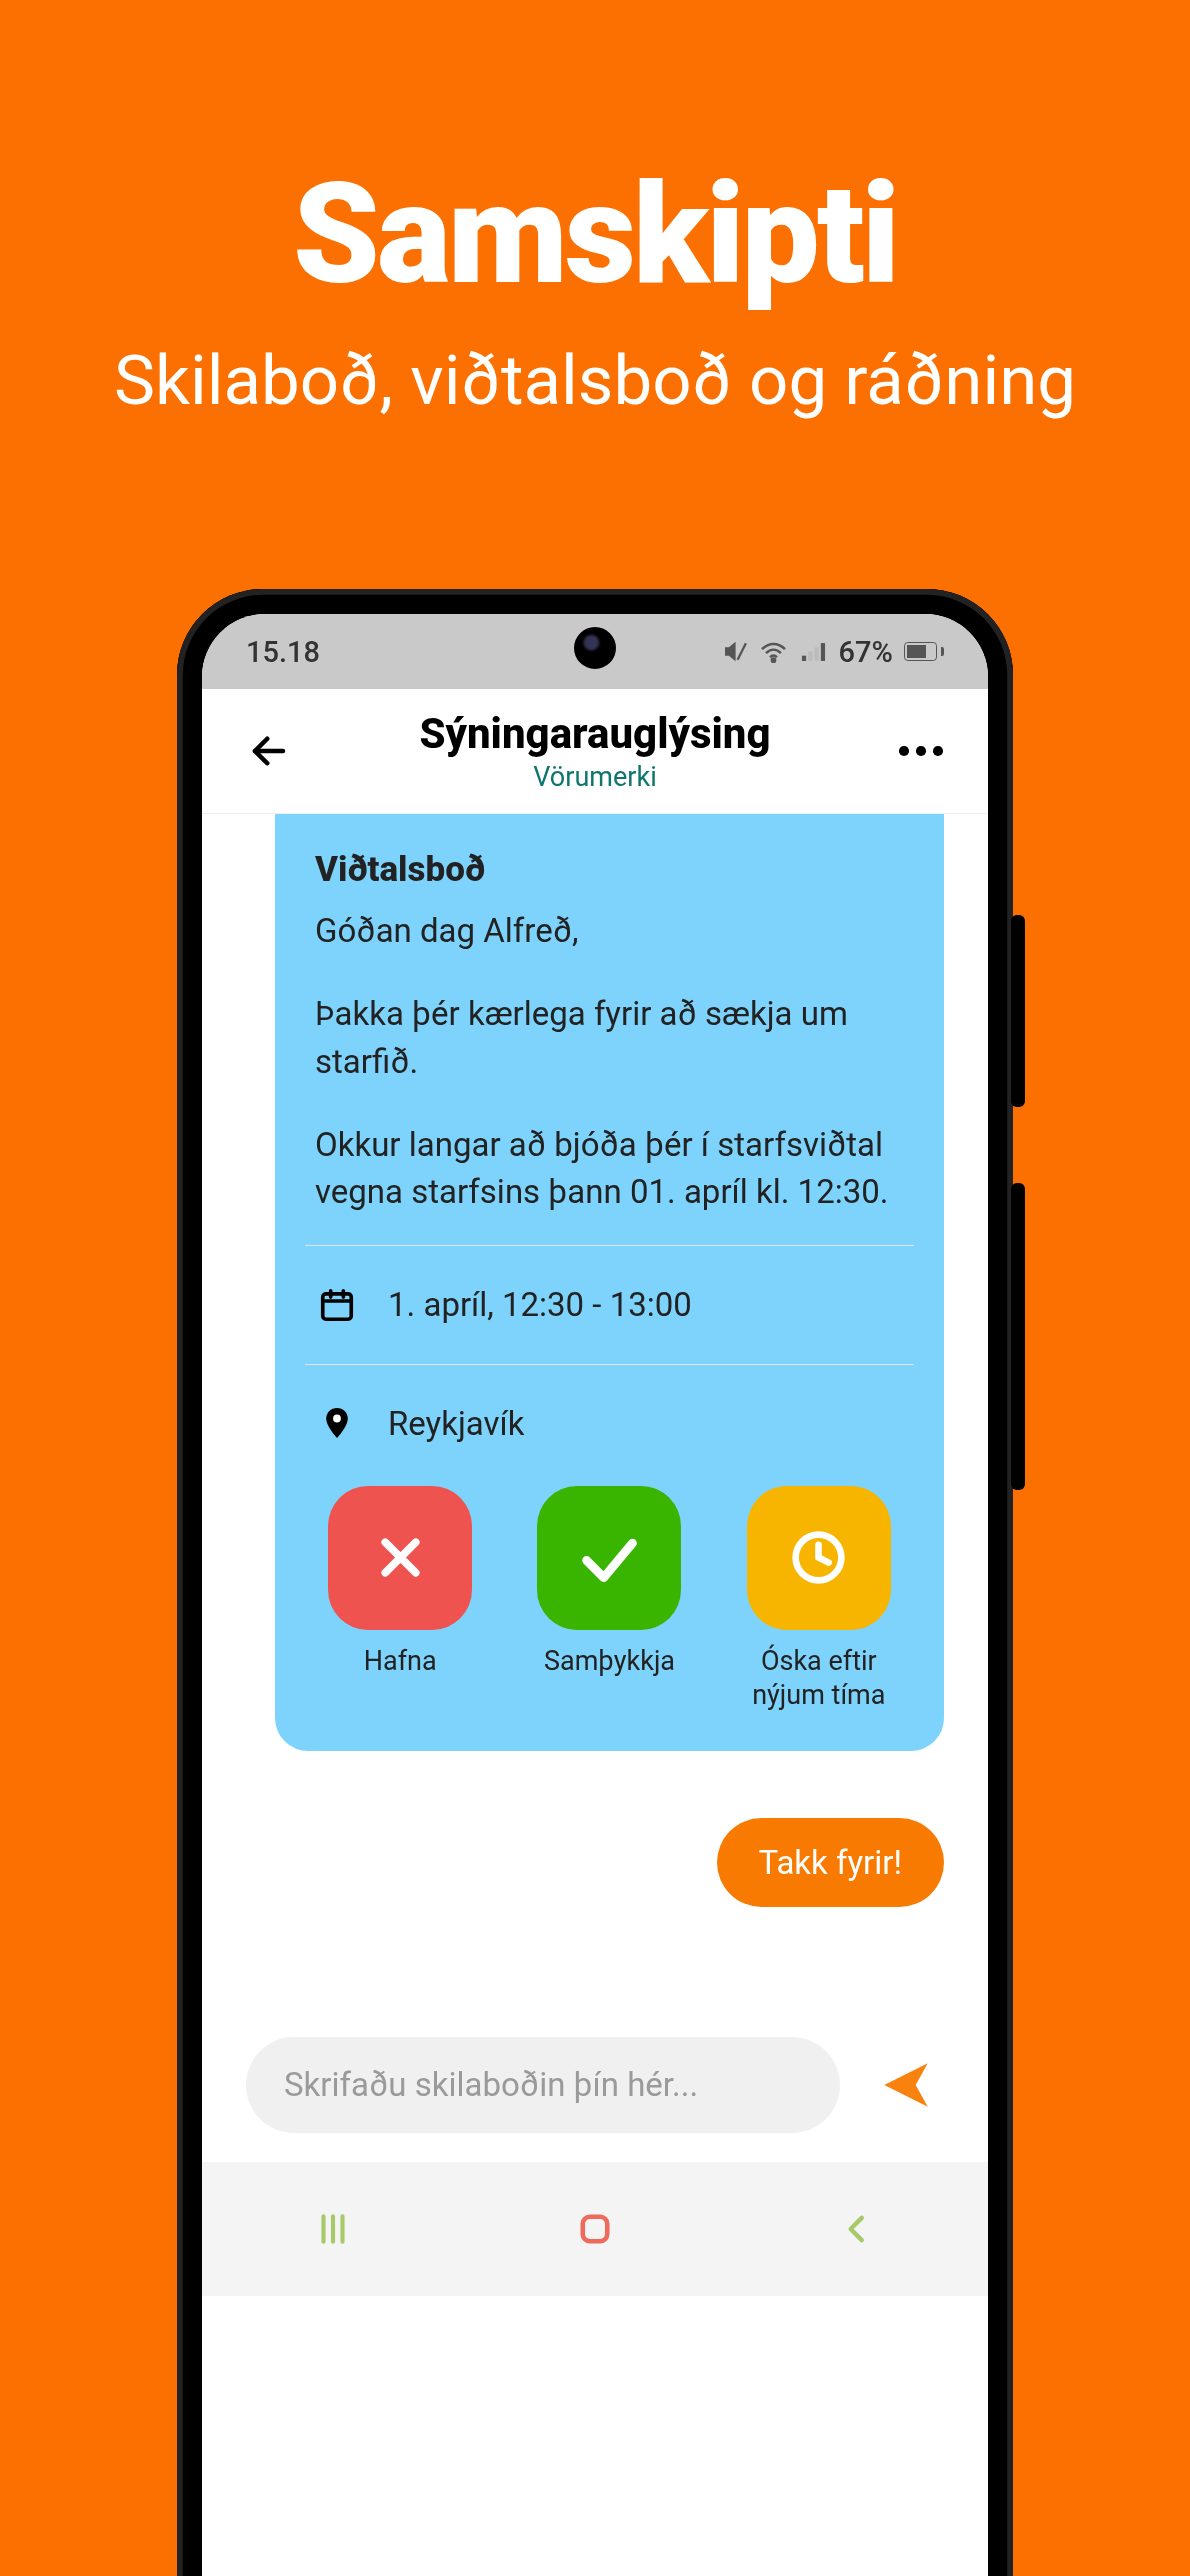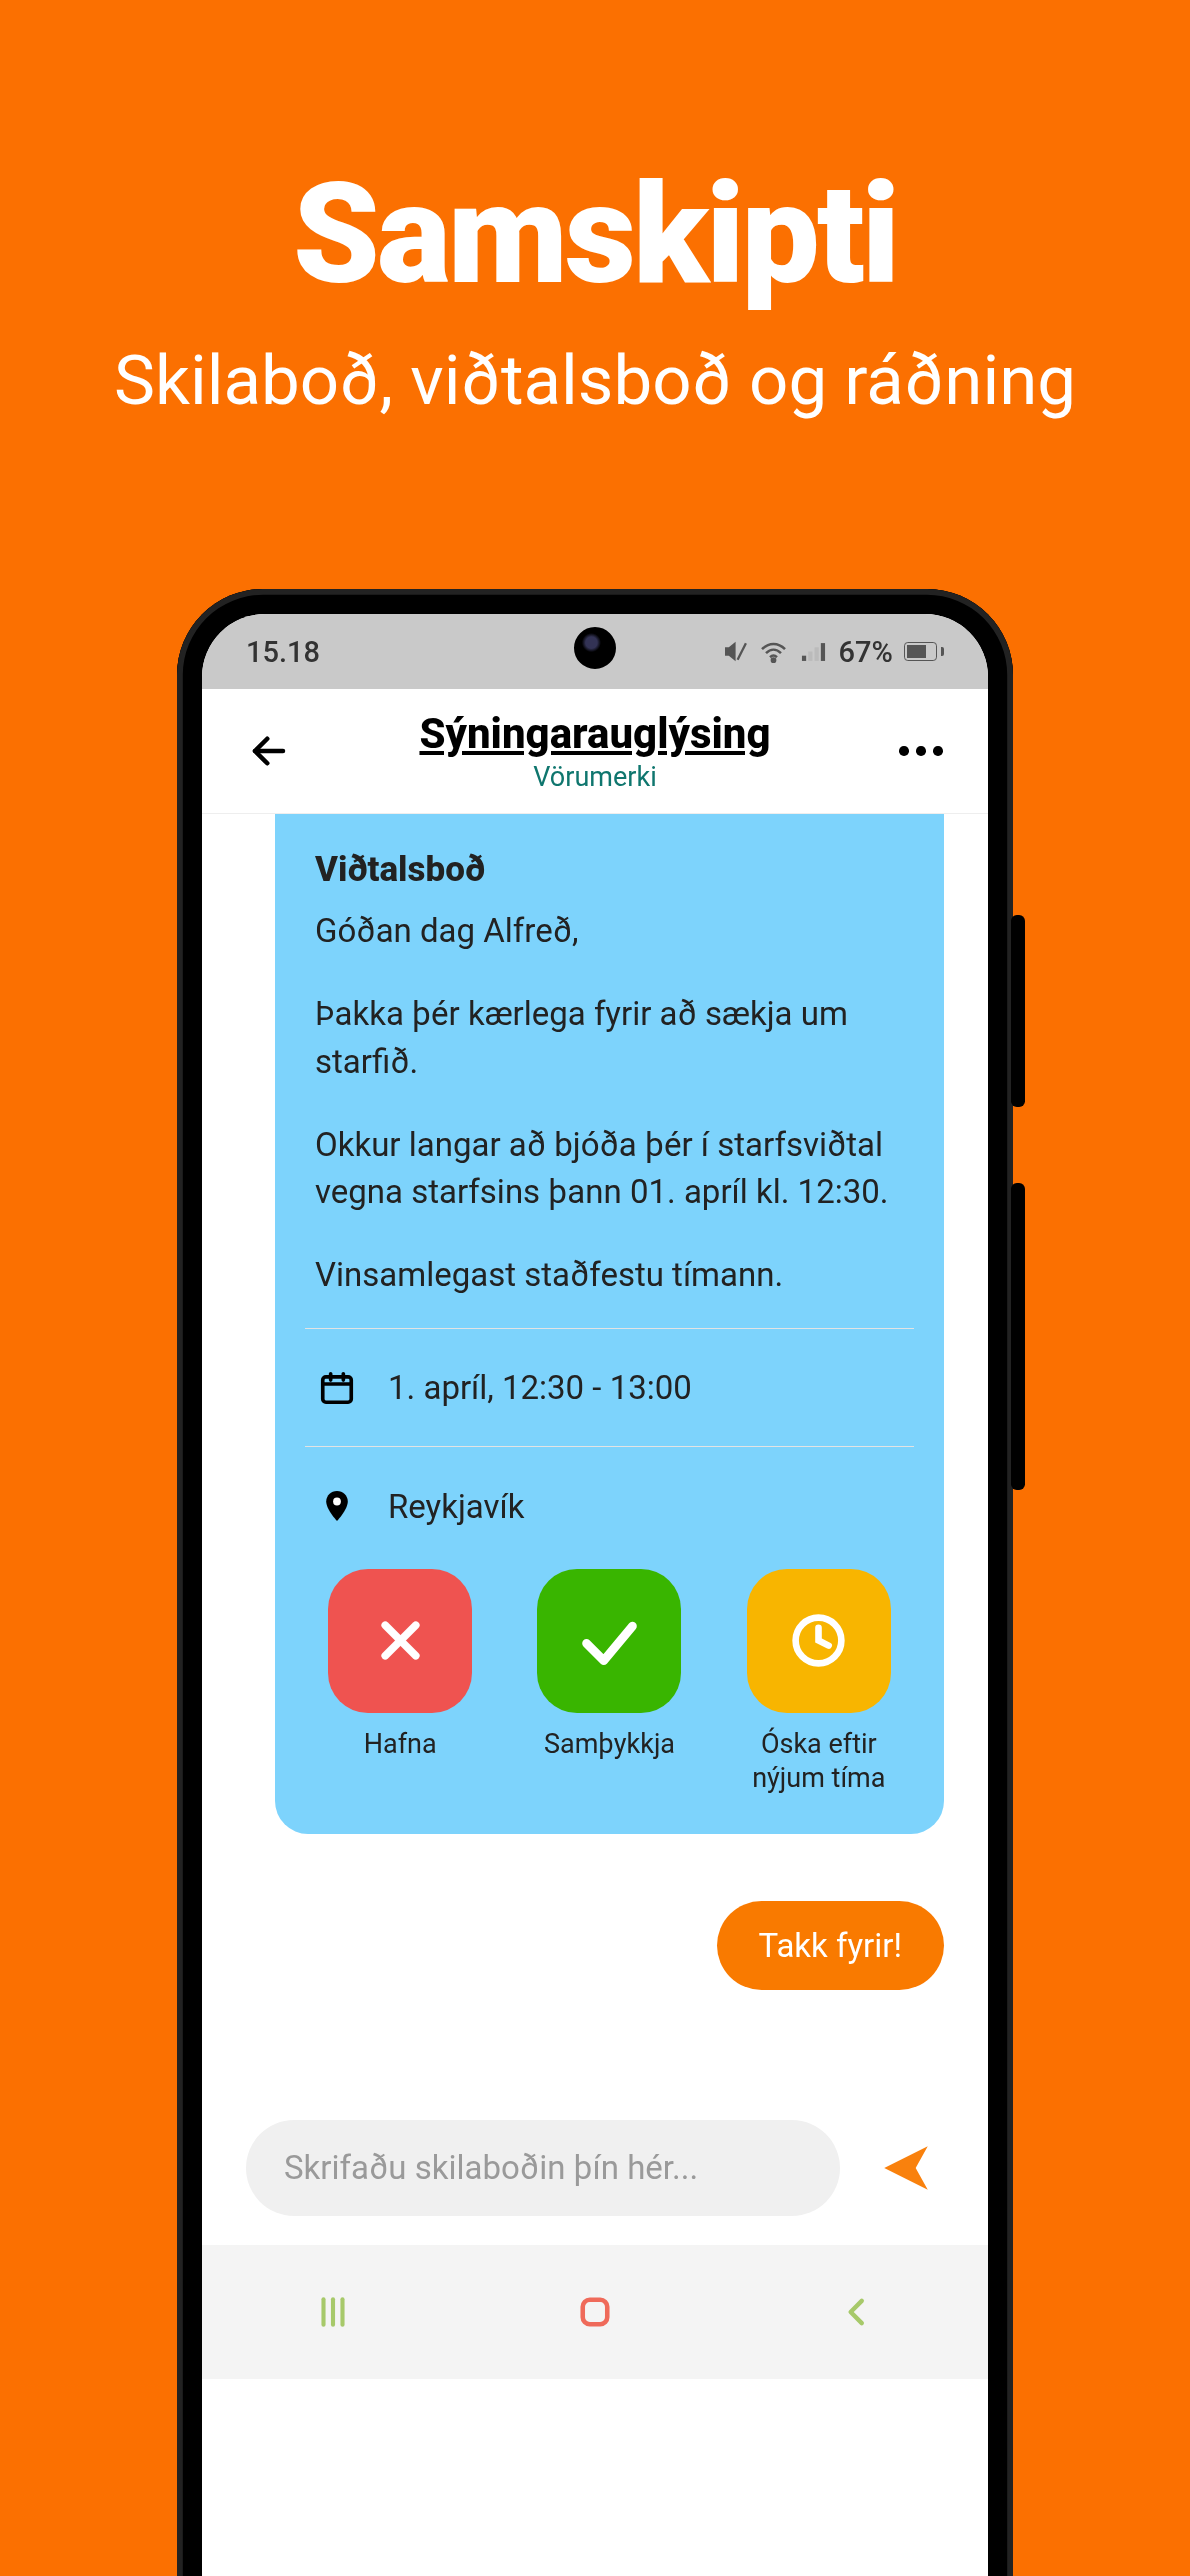--- a/index.html
+++ b/index.html
@@ -100,21 +100,21 @@
     display: flex;
     align-items: center;
     padding: 0 38px;
     position: relative;
   }
   .back-btn { width: 58px; height: 58px; display:flex; align-items:center; justify-content:center; }
   .header-center {
     position:absolute; left:0; right:0;
     text-align:center; pointer-events:none;
   }
-  .header-title { font-size: 42px; font-weight: 800; text-decoration: underline; }
+  .header-title { font-size: 42px; font-weight: 800; }
   .header-sub { font-size: 27px; color:#0f766e; margin-top:3.8px; }
   .more-btn { position:absolute; right:38px; width:58px; height:58px; display:flex; align-items:center; justify-content:center; }
   .more-dots { display:flex; gap:7.7px; }
   .more-dots span { width:9.6px; height:9.6px; background:#000; border-radius:50%; }
 
   
   .chatbody {
     flex:1; overflow:hidden; background:#fff; padding-bottom:19px;
   }
 
@@ -251,21 +251,20 @@
       </div>
     </div>
 
     <div class="chatbody">
       <div class="card">
         <div class="card-title">Viðtalsboð</div>
         <div class="card-body">
           <p>Góðan dag Alfreð,</p>
           <p>Þakka þér kærlega fyrir að sækja um starfið.</p>
           <p>Okkur langar að bjóða þér í starfsviðtal vegna starfsins þann 01. apríl kl. 12:30.</p>
-          <p>Vinsamlegast staðfestu tímann.</p>
         </div>
 
         <div class="divider"></div>
 
         <div class="meta-row">
           <span class="icon-box">
             <svg width="38" height="38" viewBox="0 0 24 24" fill="none" stroke="#000" stroke-width="2.3" stroke-linecap="round">
               <rect x="3" y="5" width="18" height="16" rx="2"></rect>
               <line x1="3" y1="9.5" x2="21" y2="9.5"></line>
               <line x1="8" y1="3" x2="8" y2="7"></line>

